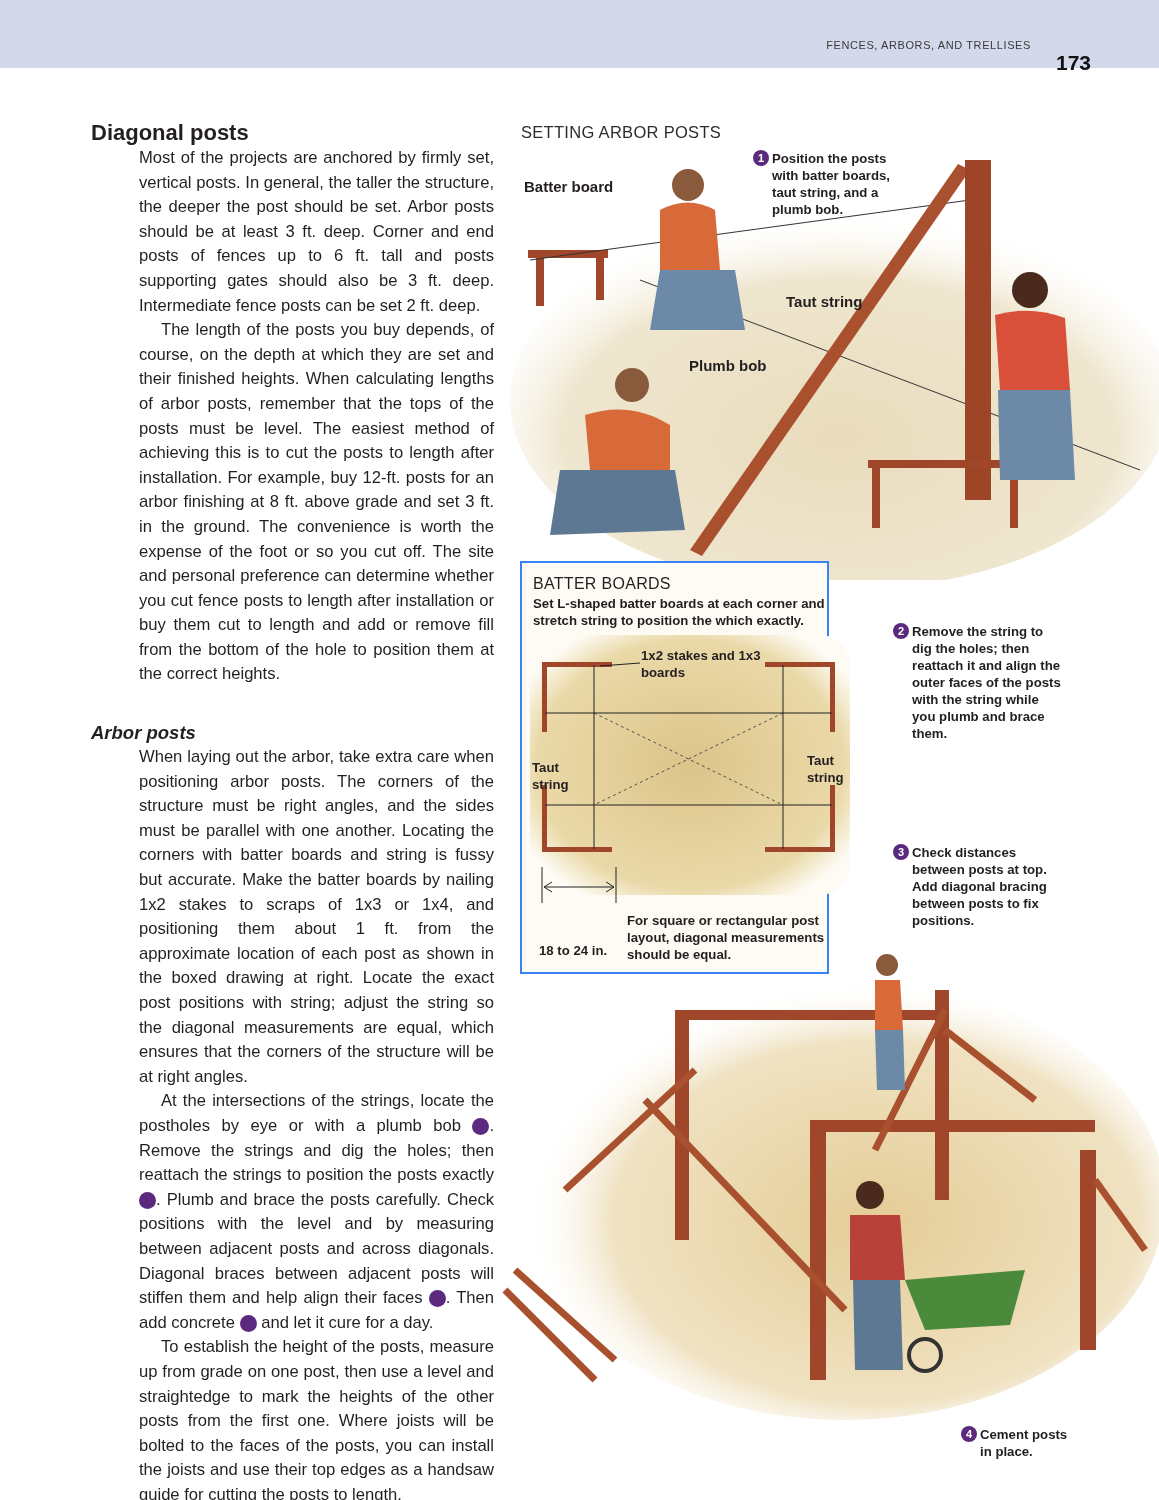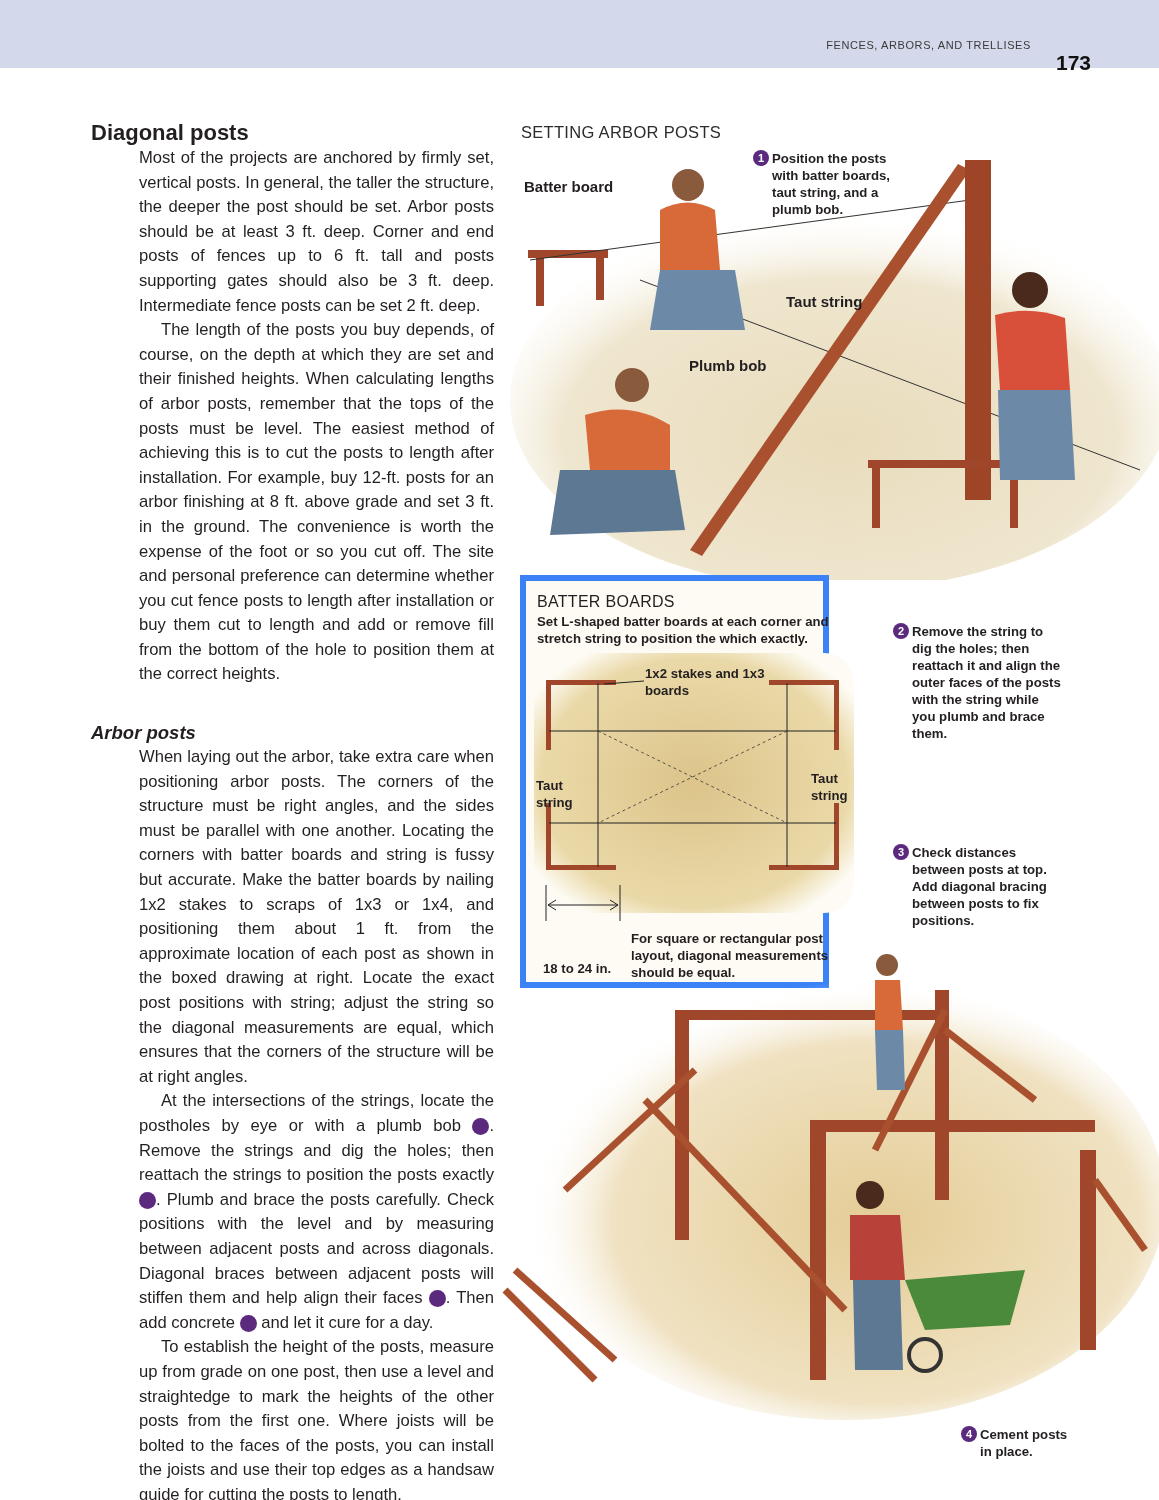--- a/index.html
+++ b/index.html
@@ -16,21 +16,21 @@
   h2.sec { font-size: 22px; font-weight: bold; line-height: 26px; margin-top: 0; }
   h3.sub { font-size: 18.5px; font-weight: bold; font-style: italic; line-height: 24px; margin-top: 34px; }
   .num-badge { display: inline-block; width: 17px; height: 17px; border-radius: 50%; background: #5b2a7e; color: #fff; font-size: 12px; font-weight: bold; text-align: center; line-height: 17px; vertical-align: 1px; }
 
   .illo-title { position: absolute; left: 521px; top: 123px; font-size: 16.5px; letter-spacing: 0.3px; color: #2c2c2c; }
   .callout { position: absolute; font-size: 13.2px; font-weight: bold; line-height: 17px; color: #231f20; }
   .callout .num-badge { width: 16px; height: 16px; line-height: 16px; font-size: 11px; position: absolute; left: -19px; top: 0; }
   .label { position: absolute; font-size: 15px; font-weight: bold; line-height: 17px; color: #231f20; }
 
   .illo { position: absolute; }
-  .batter-box { position: absolute; left: 520px; top: 575px; width: 309px; height: 413px; border: 6px solid #3b82f6; background: #fdfbf4; }
+  .batter-box { position: absolute; left: 520px; top: 561px; width: 309px; height: 413px; border: 2px solid #3b82f6; background: #fdfbf4; }
   .box-title { position: absolute; left: 11px; top: 12px; font-size: 16px; letter-spacing: 0.3px; color: #231f20; }
   .box-sub { position: absolute; left: 11px; top: 32px; width: 320px; font-size: 13.2px; font-weight: bold; line-height: 17px; }
   .box-art { position: absolute; left: 8px; top: 72px; }
   .box-label { position: absolute; font-size: 13.2px; font-weight: bold; line-height: 17px; }
 </style>
 </head>
 <body>
 
 <div class="header-band"></div>
 <div class="running-head">FENCES, ARBORS, AND TRELLISES</div>

